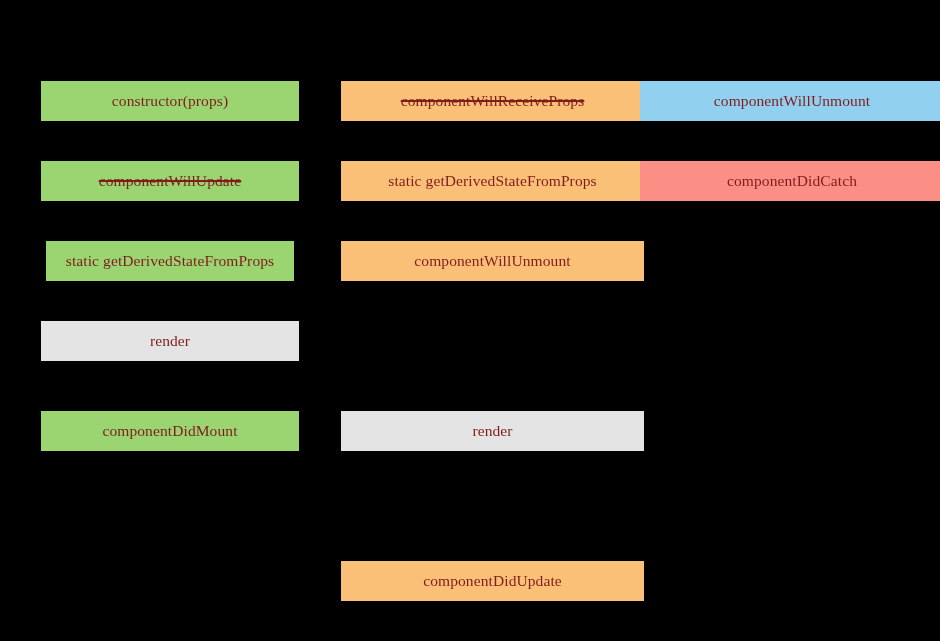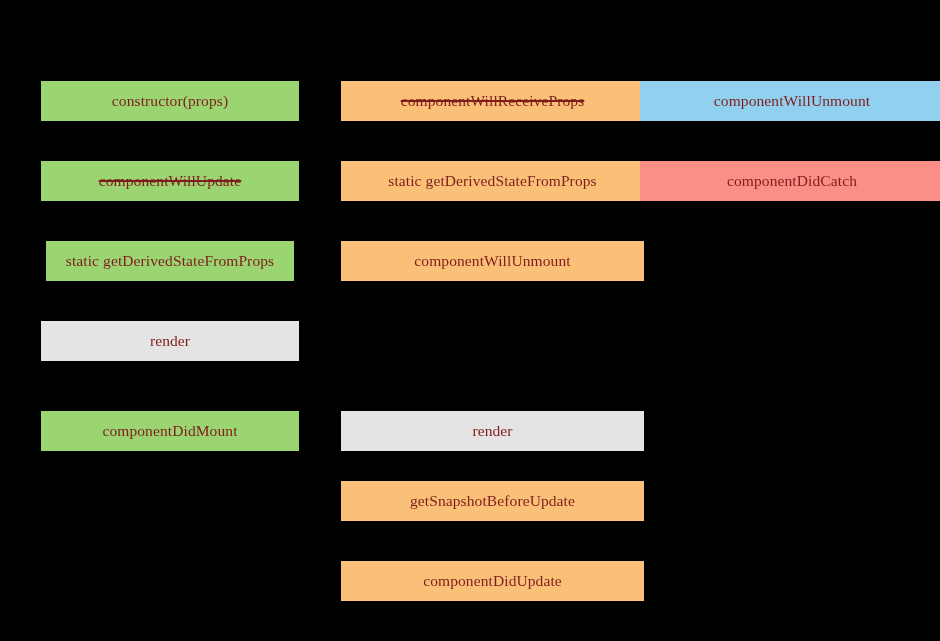--- a/index.html
+++ b/index.html
@@ -94,23 +94,20 @@
 
   <div class="lc-box col-2 row-3" style="background-color: rgb(251, 192, 119);">
     <span class="lc-label">componentWillUnmount</span>
   </div>
 
 
   <div class="lc-box col-2 row-5" style="background-color: rgb(228, 228, 228);">
     <span class="lc-label">render</span>
   </div>
 
-  <div class="lc-box col-2 row-6" style="background-color: rgb(251, 192, 119);">
-    <span class="lc-label">getSnapshotBeforeUpdate</span>
-  </div>
 
   <div class="lc-box col-2 row-7" style="background-color: rgb(251, 192, 119);">
     <span class="lc-label">componentDidUpdate</span>
   </div>
 
   <div class="lc-box col-3 row-1" style="background-color: rgb(146, 208, 240);">
     <span class="lc-label">componentWillUnmount</span>
   </div>
 
   <div class="lc-box col-3 row-2" style="background-color: rgb(251, 142, 133);">

